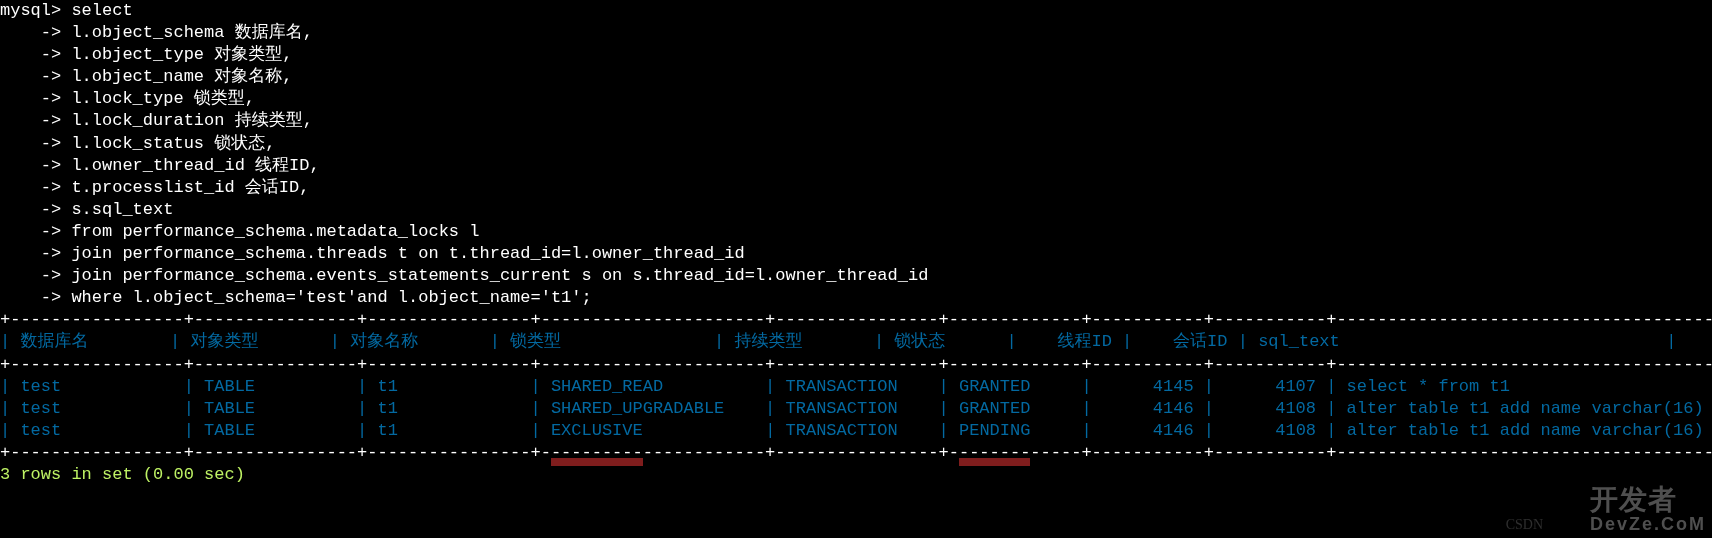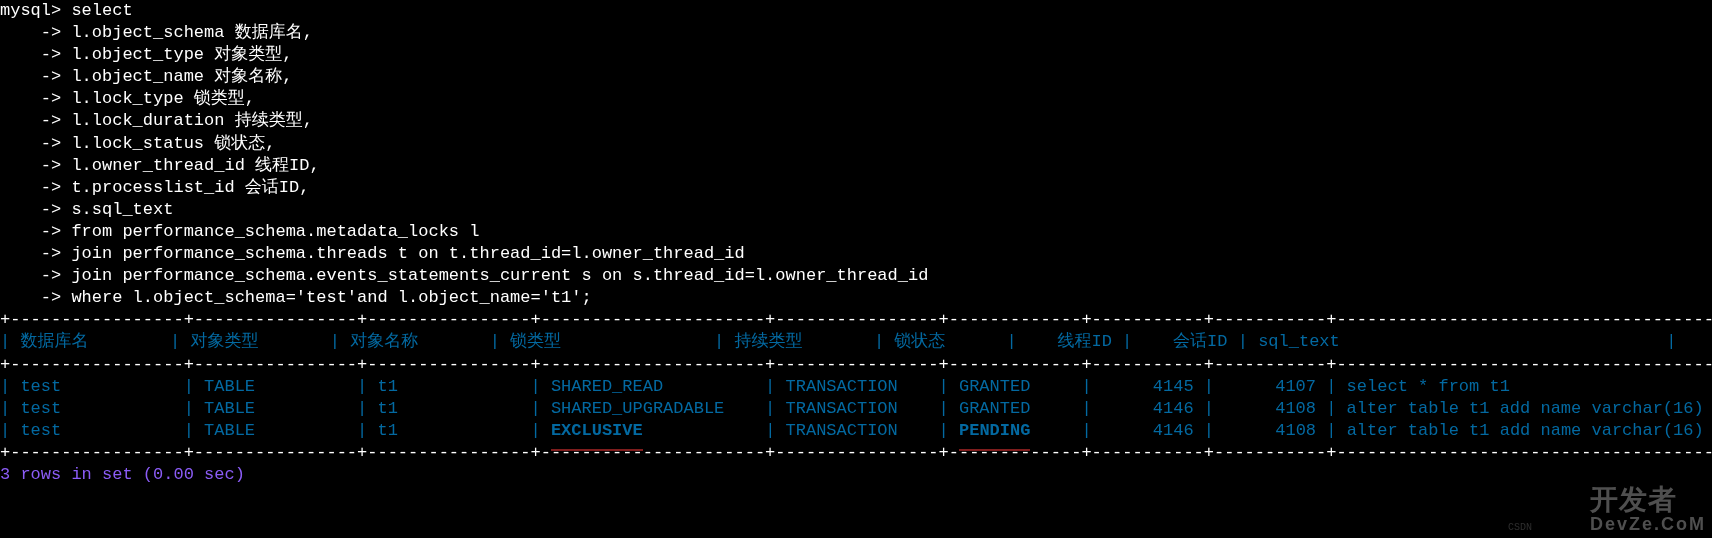--- a/index.html
+++ b/index.html
@@ -15,46 +15,45 @@
     position: relative;
   }
   .term {
     white-space: pre;
     padding: 0;
   }
   .line { white-space: pre; }
   .table-sep { color: #fff; }
   .table-row { color: #0369a1; }
   .underline-red {
-    border-bottom: 2px solid #7f1d1d;
-    padding-bottom: 9px;
-    font-weight: bold;
+    border-bottom: 8px solid #7f1d1d;
+    padding-bottom: 18px;
   }
-  .footer-line { color: #8b5cf6; }
+  .footer-line { color: #bef264; }
   .watermark1 {
     position: absolute;
     right: 6px;
     bottom: 2px;
     color: #7a7a7a;
     font-family: Arial, sans-serif;
     font-size: 28px;
     font-weight: 700;
     opacity: 0.65;
     letter-spacing: 1px;
     pointer-events: none;
     margin-left: 16px;
   }
   .watermark1 .sub { font-size: 18px; letter-spacing: 2px; display:block; margin-top:-6px;}
   .watermark2 {
     position: absolute;
-    right: 180px;
+    right: 169px;
     bottom: 4px;
     color: #5c5c5c;
-    font-family: Liberation Mono, monospace;
-    font-size: 10px;
+    font-family: Liberation Serif, serif;
+    font-size: 14px;
     opacity: 0.5;
     pointer-events: none;
   }
 </style>
 </head>
 <body>
 
 <div class="term" id="term"><div class="line ">mysql&gt; select</div><div class="line ">    -&gt; l.object_schema 数据库名,</div><div class="line ">    -&gt; l.object_type 对象类型,</div><div class="line ">    -&gt; l.object_name 对象名称,</div><div class="line ">    -&gt; l.lock_type 锁类型,</div><div class="line ">    -&gt; l.lock_duration 持续类型,</div><div class="line ">    -&gt; l.lock_status 锁状态,</div><div class="line ">    -&gt; l.owner_thread_id 线程ID,</div><div class="line ">    -&gt; t.processlist_id 会话ID,</div><div class="line ">    -&gt; s.sql_text</div><div class="line ">    -&gt; from performance_schema.metadata_locks l</div><div class="line ">    -&gt; join performance_schema.threads t on t.thread_id=l.owner_thread_id</div><div class="line ">    -&gt; join performance_schema.events_statements_current s on s.thread_id=l.owner_thread_id</div><div class="line ">    -&gt; where l.object_schema='test'and l.object_name='t1';</div><div class="line table-sep">+-----------------+----------------+----------------+----------------------+----------------+-------------+-----------+-----------+-----------------------------------------+</div><div class="line table-row">| 数据库名        | 对象类型       | 对象名称       | 锁类型               | 持续类型       | 锁状态      |    线程ID |    会话ID | sql_text                                |</div><div class="line table-sep">+-----------------+----------------+----------------+----------------------+----------------+-------------+-----------+-----------+-----------------------------------------+</div><div class="line table-row">| test            | TABLE          | t1             | SHARED_READ          | TRANSACTION    | GRANTED     |      4145 |      4107 | select * from t1                        |</div><div class="line table-row">| test            | TABLE          | t1             | SHARED_UPGRADABLE    | TRANSACTION    | GRANTED     |      4146 |      4108 | alter table t1 add name varchar(16)     |</div><div class="line table-row">| test            | TABLE          | t1             | <span class="underline-red">EXCLUSIVE</span>            | TRANSACTION    | <span class="underline-red">PENDING</span>     |      4146 |      4108 | alter table t1 add name varchar(16)     |</div><div class="line table-sep">+-----------------+----------------+----------------+----------------------+----------------+-------------+-----------+-----------+-----------------------------------------+</div><div class="line footer-line">3 rows in set (0.00 sec)</div></div>
 
 <div class="watermark2">CSDN</div>

